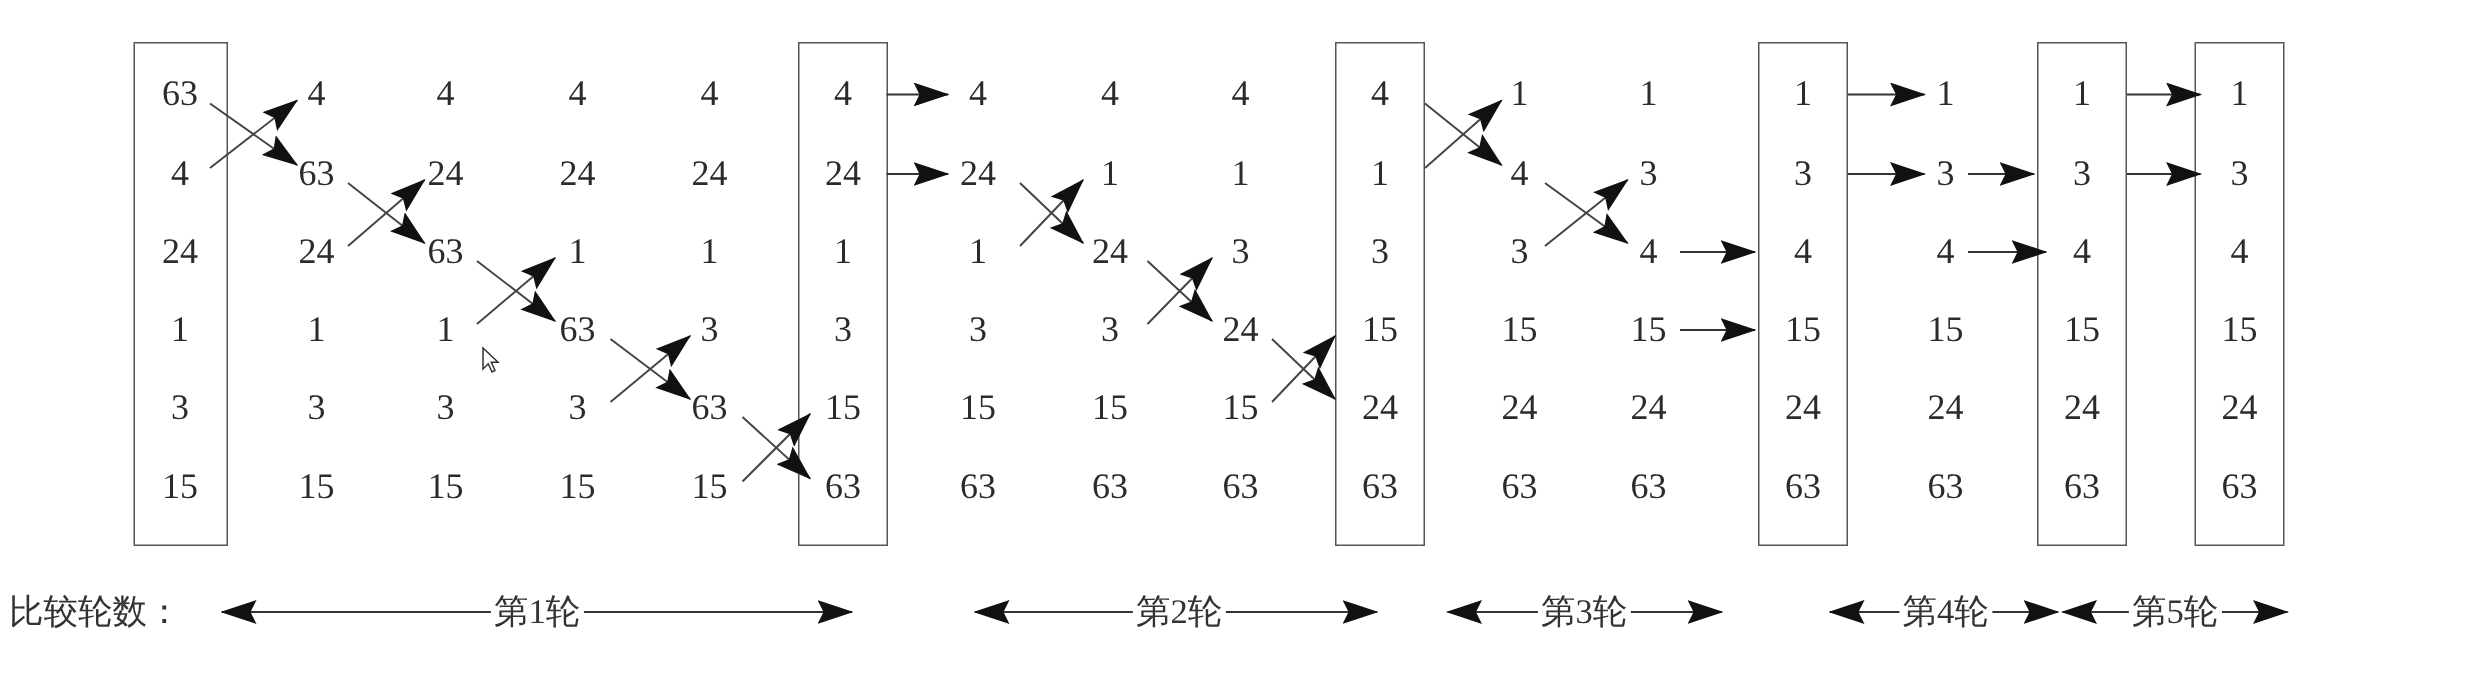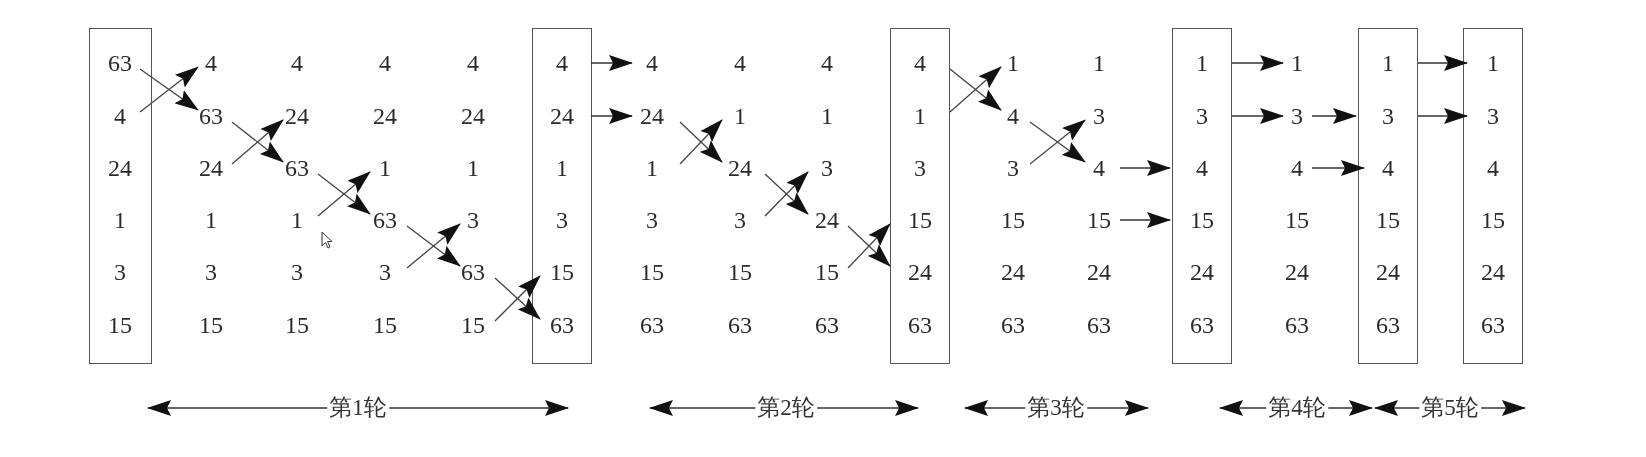--- a/index.html
+++ b/index.html
@@ -249,20 +249,21 @@
         <line x1="1418" y1="116" x2="1467" y2="116" stroke="#333" stroke-width="1.3" marker-end="url(#ahBig)"></line>
       </g>
     <g id="round-group">
         <line x1="148" y1="408" x2="568" y2="408" stroke="#333" stroke-width="1.3" marker-start="url(#ahBigRev)" marker-end="url(#ahBig)"></line>
         <line x1="650" y1="408" x2="918" y2="408" stroke="#333" stroke-width="1.3" marker-start="url(#ahBigRev)" marker-end="url(#ahBig)"></line>
         <line x1="965" y1="408" x2="1148" y2="408" stroke="#333" stroke-width="1.3" marker-start="url(#ahBigRev)" marker-end="url(#ahBig)"></line>
         <line x1="1220" y1="408" x2="1372" y2="408" stroke="#333" stroke-width="1.3" marker-start="url(#ahBigRev)" marker-end="url(#ahBig)"></line>
         <line x1="1375" y1="408" x2="1525" y2="408" stroke="#333" stroke-width="1.3" marker-start="url(#ahBigRev)" marker-end="url(#ahBig)"></line>
       </g>
   </svg>
+  <div class="legend-label">比较轮数：</div>
   <div id="round-labels">
       <div class="round-label" style="left: 358px;">第1轮</div>
       <div class="round-label" style="left: 786px;">第2轮</div>
       <div class="round-label" style="left: 1056px;">第3轮</div>
       <div class="round-label" style="left: 1297px;">第4轮</div>
       <div class="round-label" style="left: 1450px;">第5轮</div>
     </div>
   <svg class="cursor" viewBox="0 0 14 18">
     <path d="M1,1 L1,15 L4.5,11.5 L7,17 L9,16 L6.5,10.5 L11,10.5 Z" fill="#fff" stroke="#333" stroke-width="1"></path>
   </svg>

